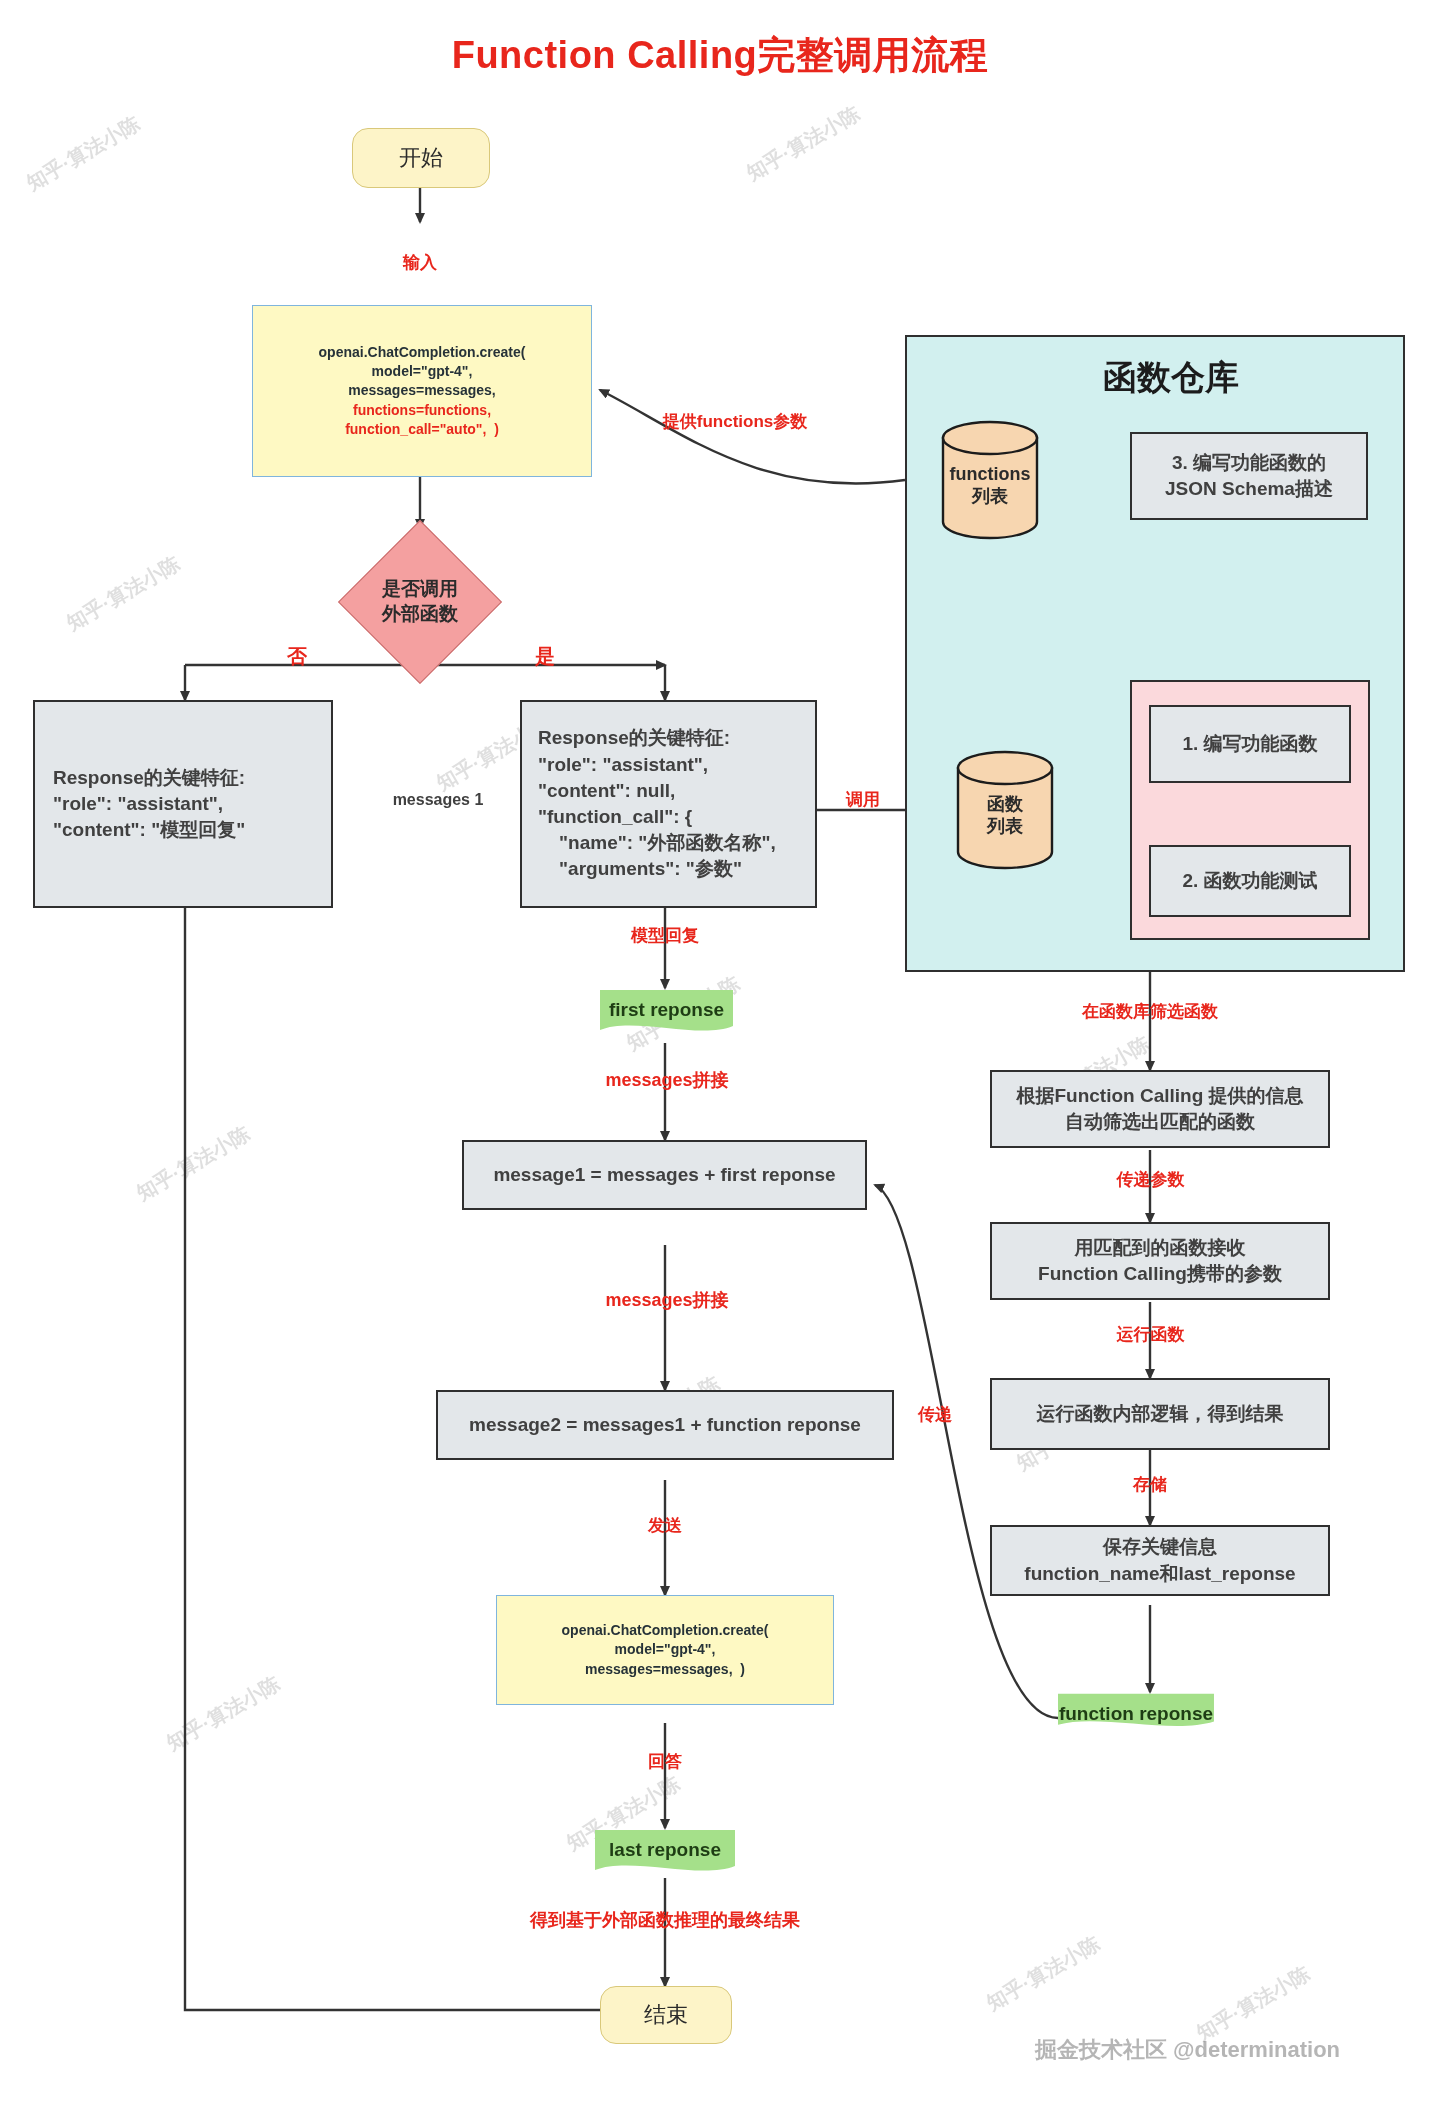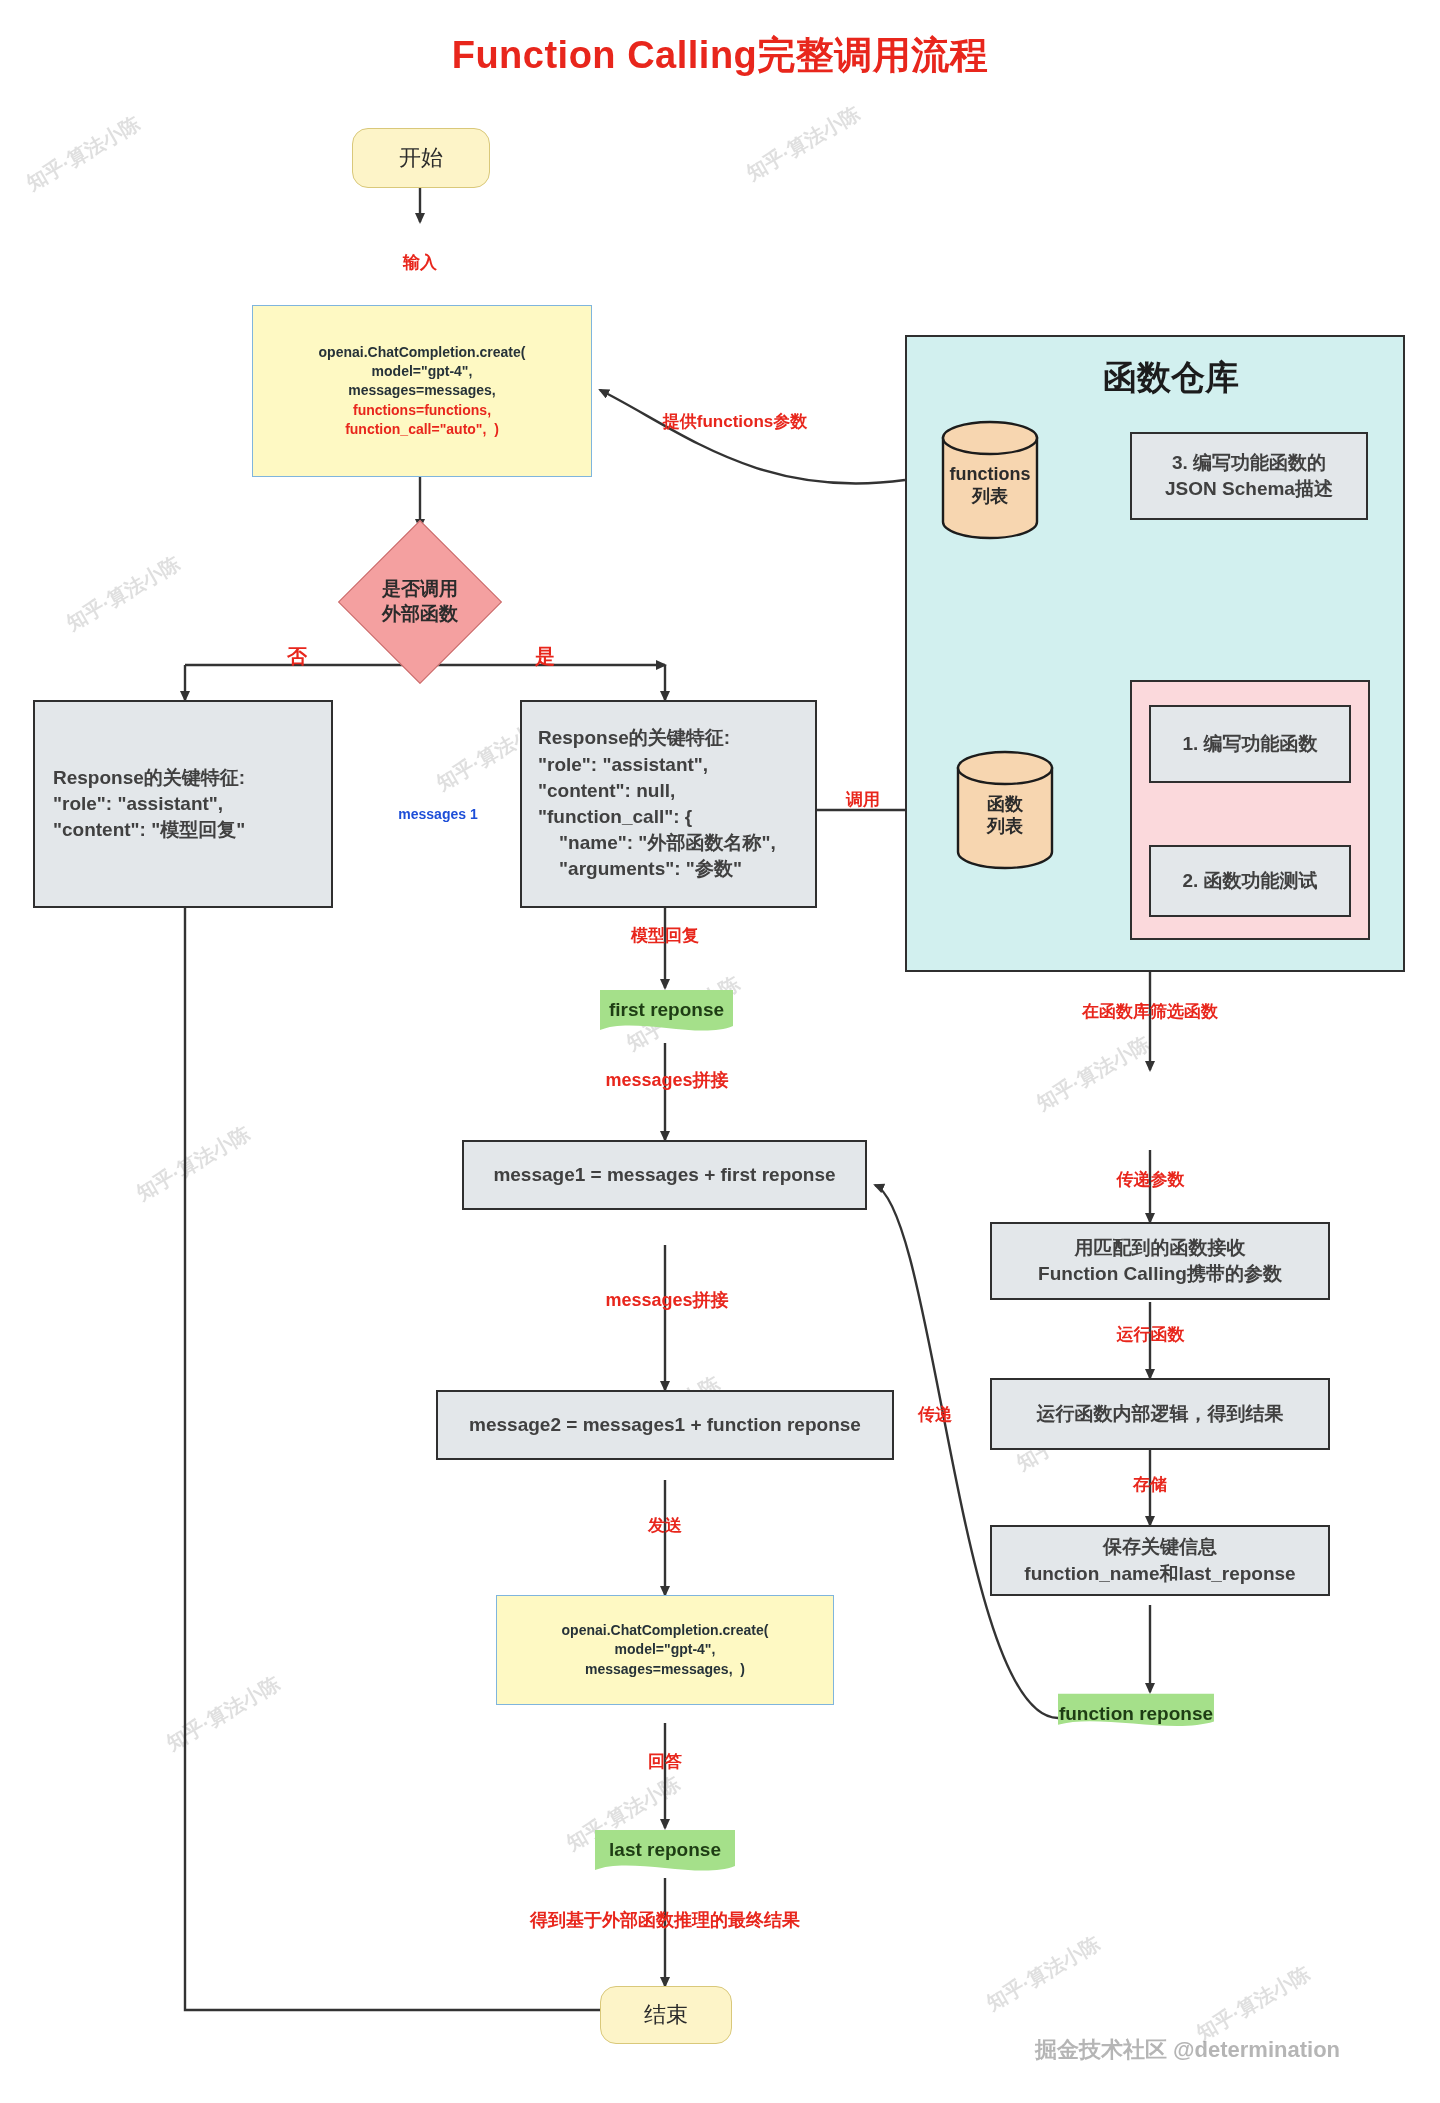--- a/index.html
+++ b/index.html
@@ -86,21 +86,21 @@
   }
   .panel-pink {
     position:absolute; background:#fbd9dc; border:2px solid #2f2f2f;
   }
 
   
   .edge-label {
     position:absolute; font-size:17px; font-weight:bold; color:#e8261c;
     white-space:nowrap; text-align:center; line-height:1.2;
   }
-  .edge-label.blue { color:#1d4ed8; font-size:14px;margin-top:16px; }
+  .edge-label.blue { color:#404040; font-size:16px; }
 
   
   .wm {
     position:absolute; color:rgba(150,150,150,0.30); font-size:20px;
     font-weight:bold; white-space:nowrap; transform:rotate(-30deg);
     pointer-events:none; user-select:none;
   }
   .wm-bottom {
     position:absolute; font-size:22px; font-weight:bold;
     color:rgba(120,120,120,0.55); white-space:nowrap;
@@ -308,20 +308,24 @@
   <div class="panel-pink" style="left:1130px; top:680px; width:240px; height:260px;"></div>
   <div class="node process" style="left:1149px; top:705px; width:202px; height:78px;">
     <span>1. 编写功能函数</span>
   </div>
   <div class="node process" style="left:1149px; top:845px; width:202px; height:72px;">
     <span>2. 函数功能测试</span>
   </div>
 
   <div class="edge-label" style="left:1060px; top:1002px; width:180px;">在函数库筛选函数</div>
 
+  <div class="node process" style="left:990px; top:1070px; width:340px; height:78px; flex-direction:column;">
+    <span class="line">根据Function Calling 提供的信息</span>
+    <span class="line">自动筛选出匹配的函数</span>
+  </div>
 
   <div class="edge-label" style="left:1098px; top:1170px; width:105px;">传递参数</div>
 
   <div class="node process" style="left:990px; top:1222px; width:340px; height:78px; flex-direction:column;">
     <span class="line">用匹配到的函数接收</span>
     <span class="line">Function Calling携带的参数</span>
   </div>
 
   <div class="edge-label" style="left:1098px; top:1325px; width:105px;">运行函数</div>
 

